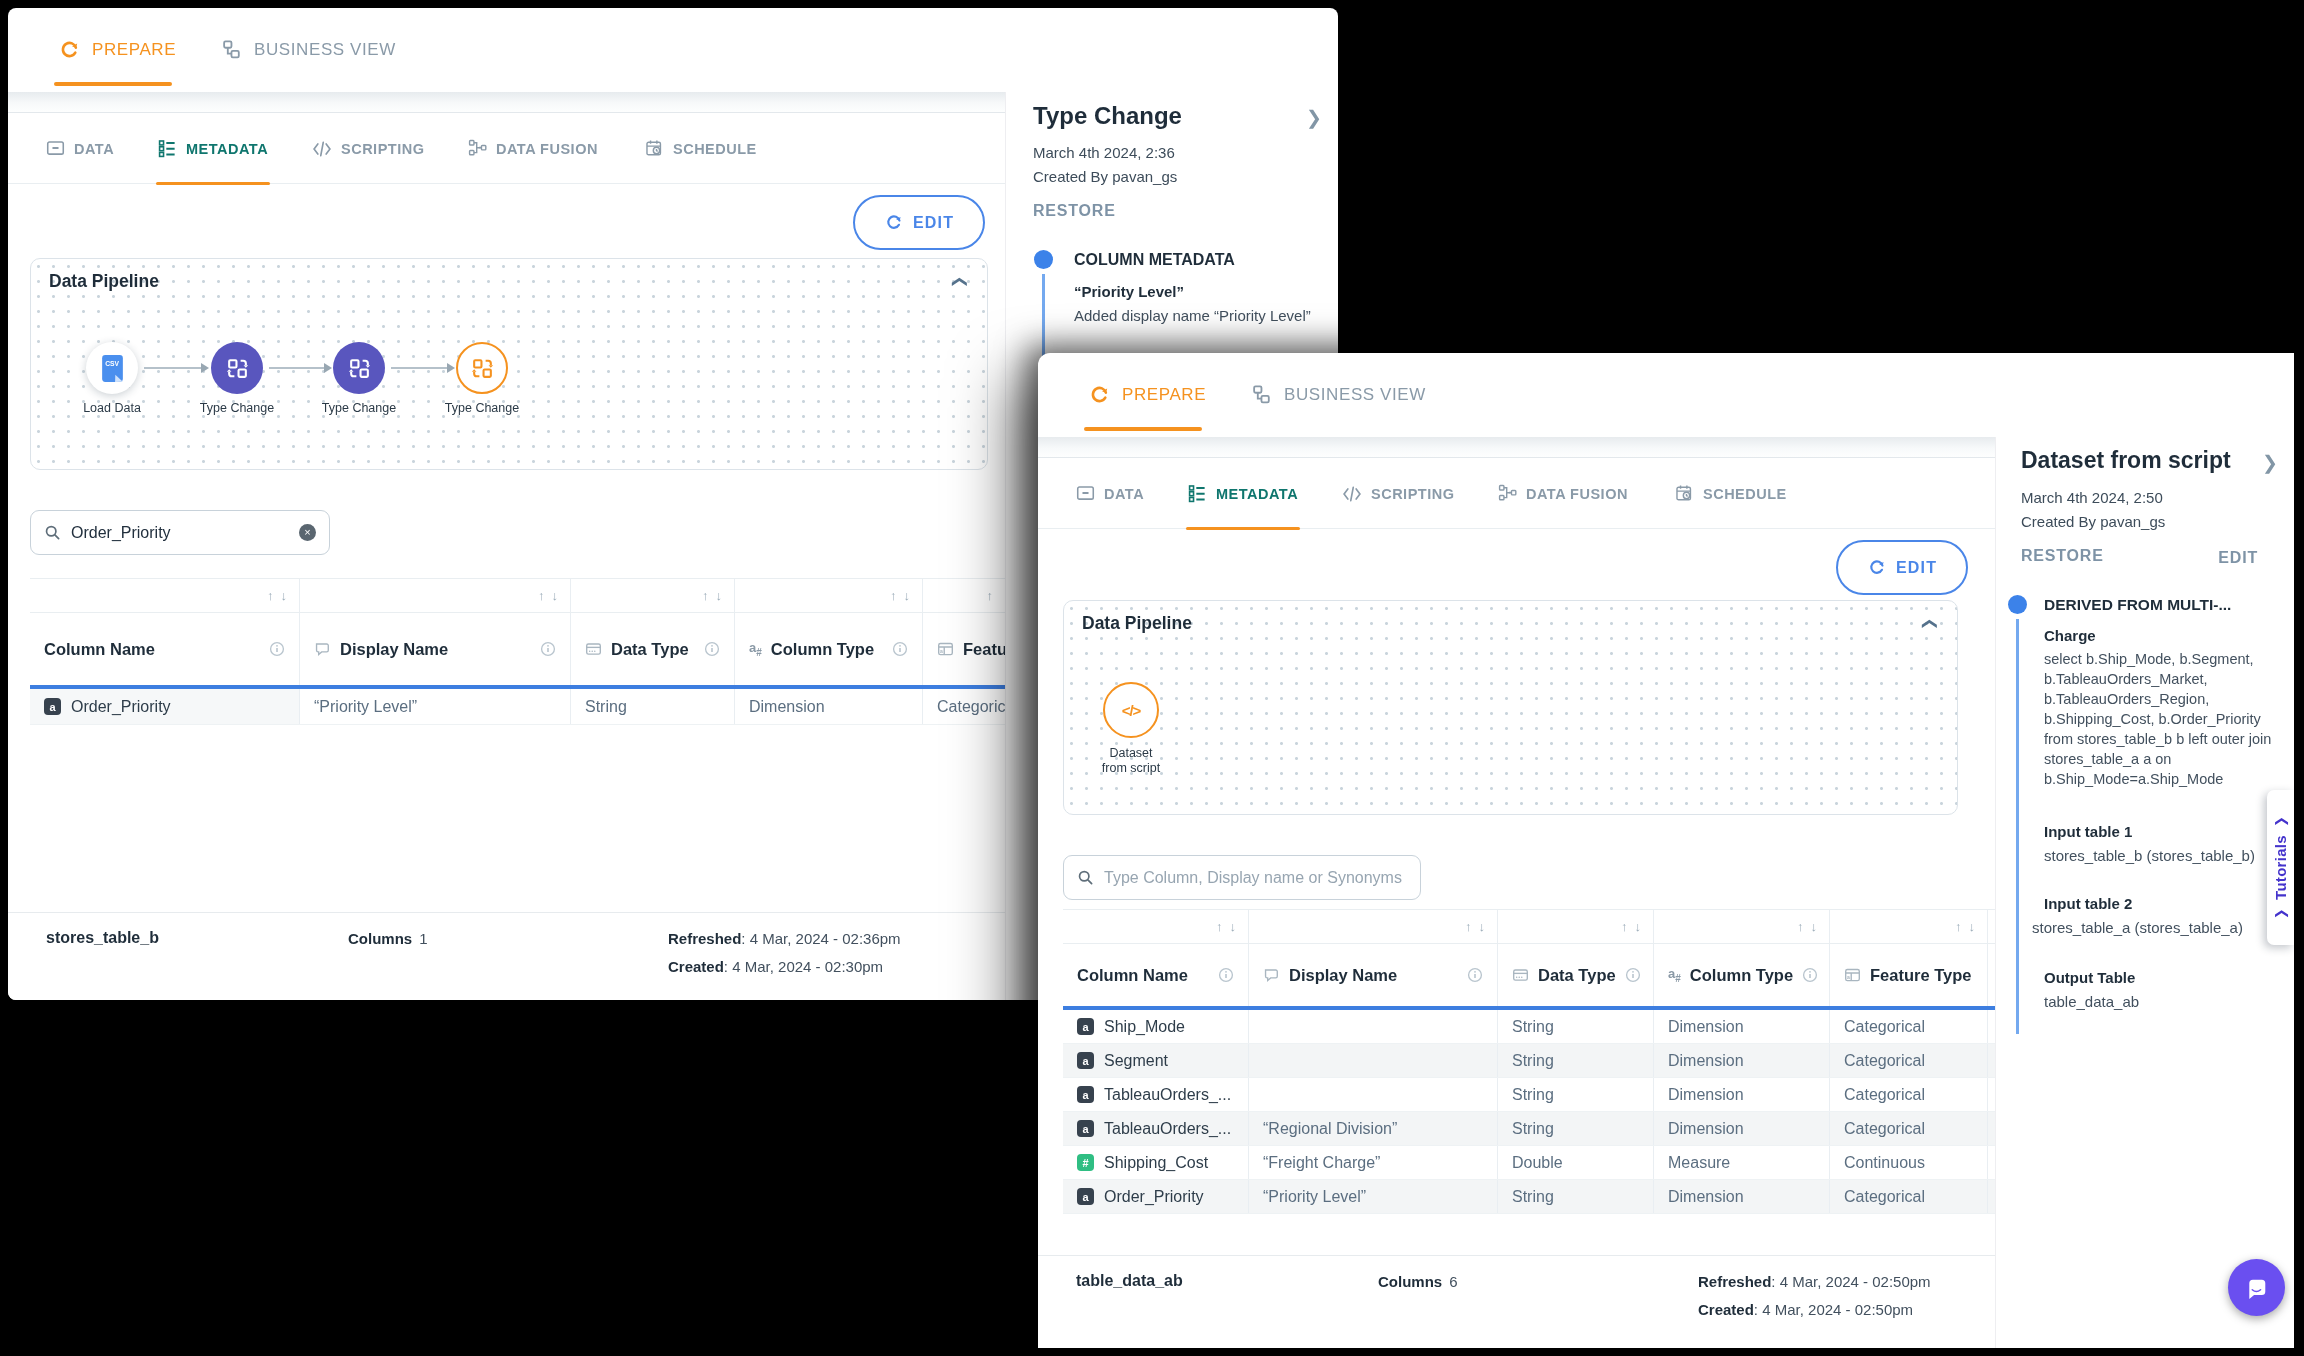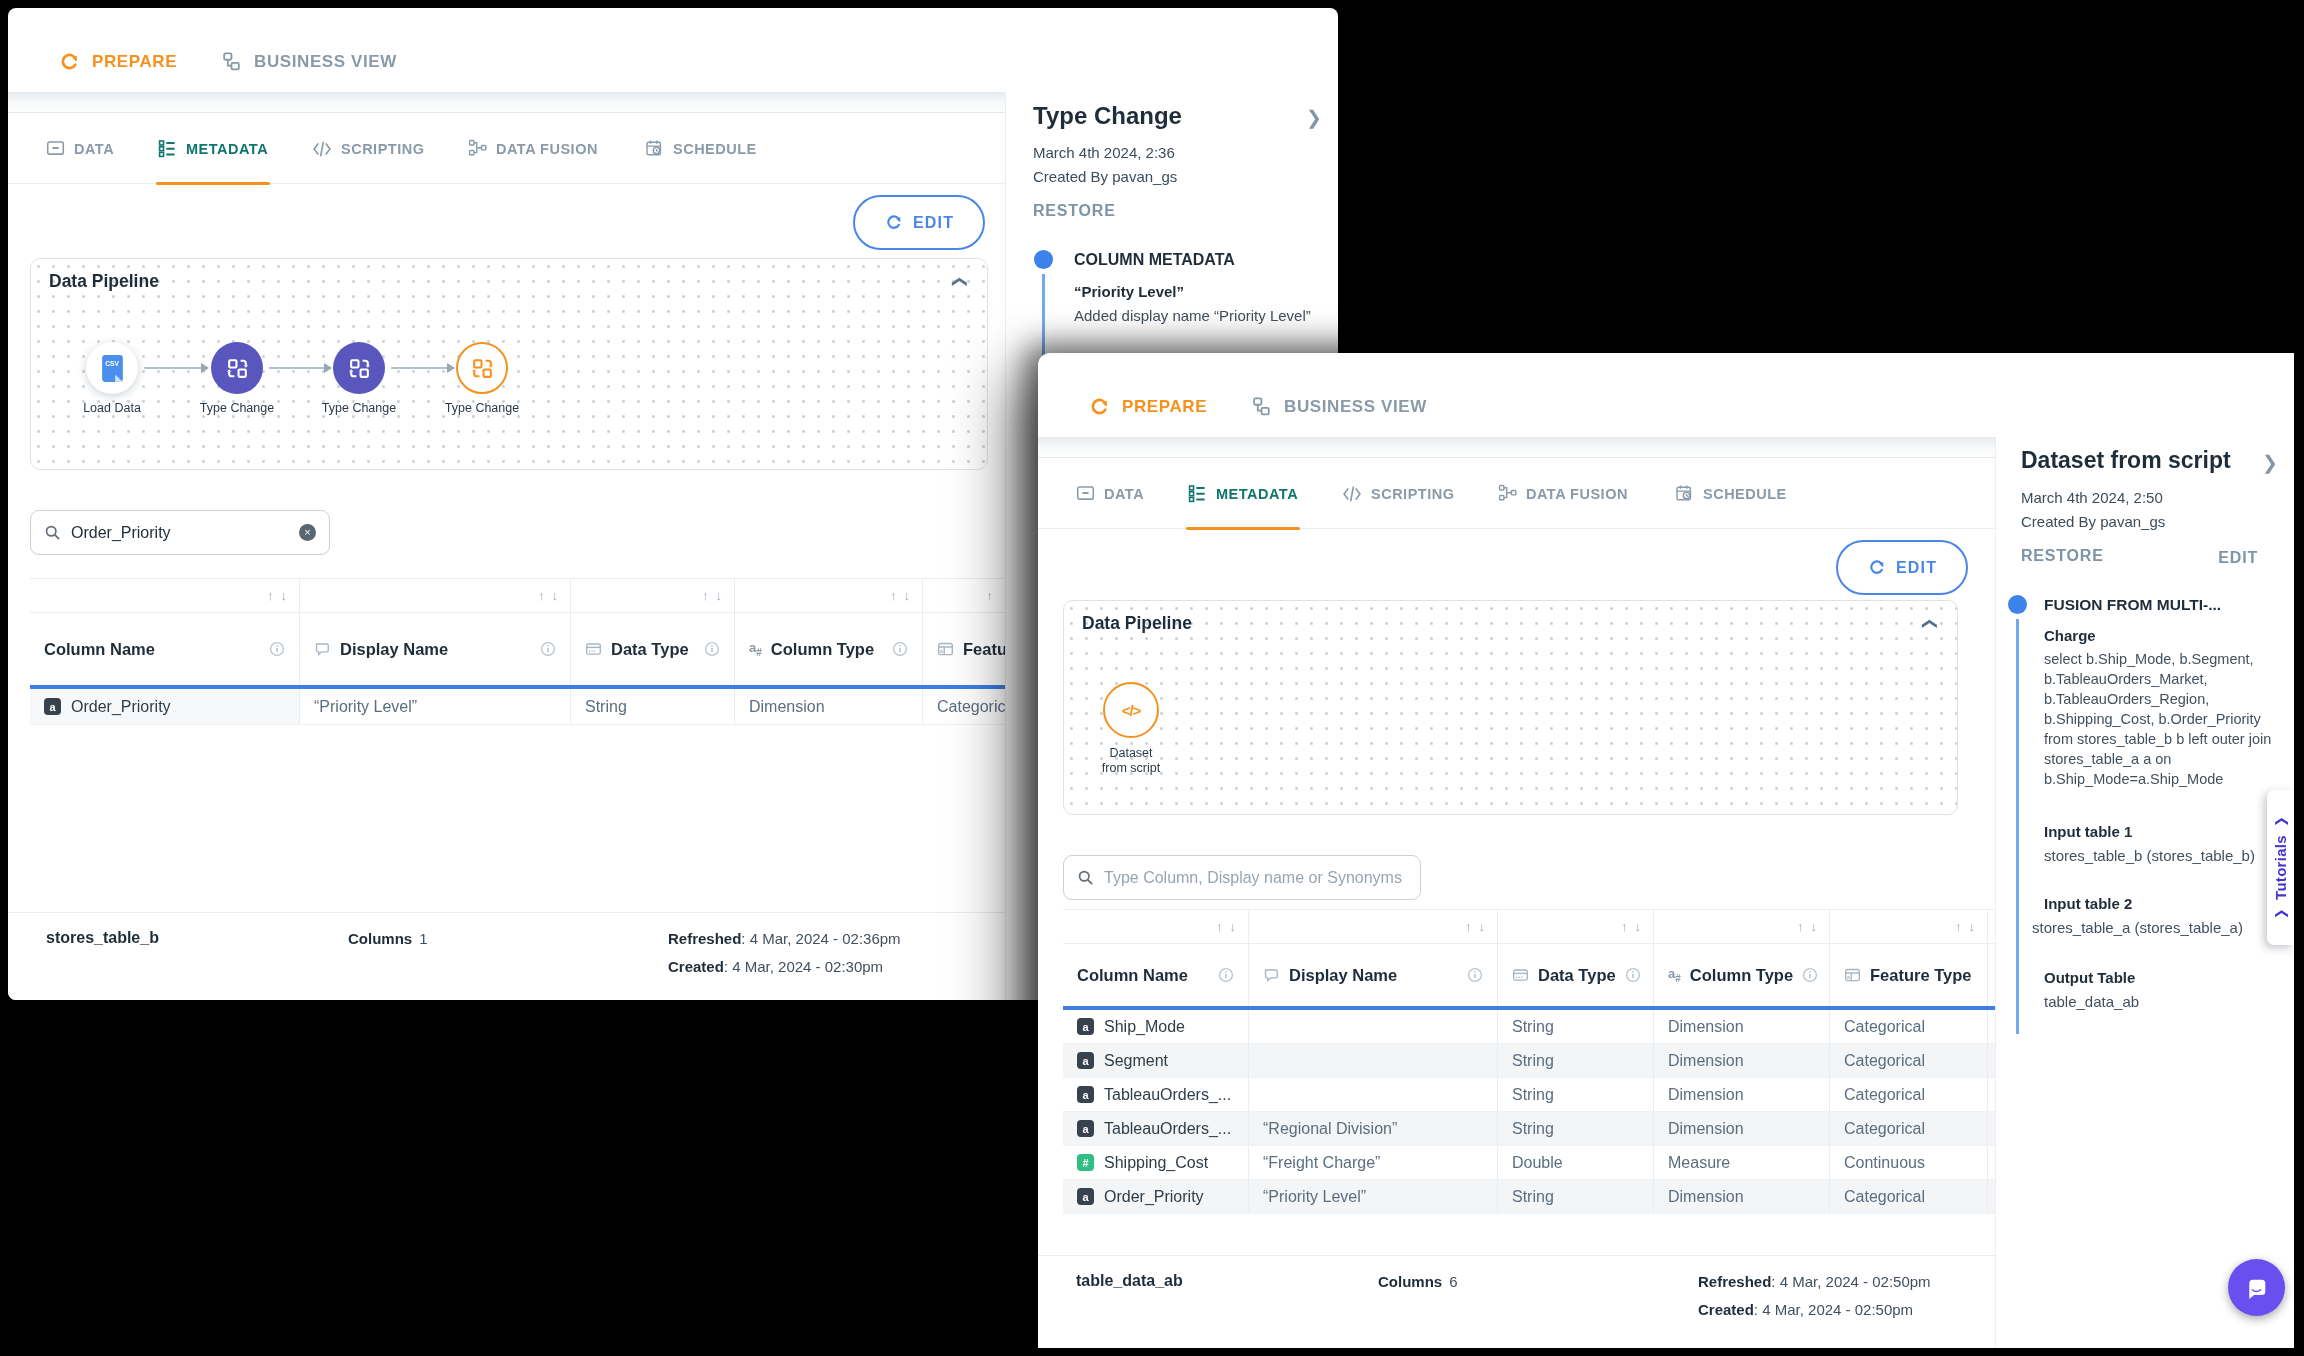--- a/index.html
+++ b/index.html
@@ -5,22 +5,22 @@
   *{margin:0;padding:0;box-sizing:border-box}
   html,body{background:#000}
   #canvas{position:relative;width:2304px;height:1356px;background:#000;overflow:hidden;
           font-family:"Liberation Sans",sans-serif;color:#22303e}
   .win{position:absolute;background:#fff;overflow:hidden}
   #win1{left:8px;top:8px;width:1330px;height:992px;border-radius:8px}
   #win2{left:1038px;top:353px;width:1256px;height:995px;border-radius:12px 0 0 0;
         box-shadow:-12px -8px 30px rgba(0,0,0,.55),-28px 22px 60px rgba(0,0,0,.5)}
 
   
-  .nav-tab{position:absolute;top:12px;height:84px;display:flex;align-items:center;gap:12px;
-           font-size:17px;font-weight:bold;letter-spacing:.6px;color:#8a9aa8;cursor:pointer}
+  .nav-tab{position:absolute;top:0;height:84px;display:flex;align-items:center;gap:12px;
+           font-size:17px;font-weight:normal;letter-spacing:.6px;color:#8a9aa8;cursor:pointer}
   .nav-tab.active{color:#f5921f}
   .nav-prepare{left:50px}.nav-bview{left:212px}
   .nav-underline{position:absolute;left:-4px;bottom:6px;width:118px;height:4px;border-radius:2px;background:#f5921f}
 
   .band{position:absolute;top:84px;left:0;height:21px;
         background:linear-gradient(#e7ebee 0%,#f7f9fa 55%,#fdfefe 100%);border-bottom:1px solid #e3e8ec}
   #win1 .band{width:997px}#win2 .band{width:957px}
 
   .tabs{position:absolute;top:106px;left:0;height:70px;border-bottom:1px solid #e9eef1}
   #win1 .tabs{width:997px}#win2 .tabs{width:957px}
@@ -702,21 +702,21 @@
 
     <aside class="panel">
       <div class="p-title">Dataset from script</div>
       <div class="p-chevron">❯</div>
       <div class="p-date">March 4th 2024, 2:50</div>
       <div class="p-created">Created By  pavan_gs</div>
       <div class="p-restore">RESTORE</div>
       <div class="p-edit">EDIT</div>
       <span class="tl-dot"></span>
       <span class="tl-line"></span>
-      <div class="p-item bold ev-title">FUSION FROM MULTI-...</div>
+      <div class="p-item bold ev-title">DERIVED FROM MULTI-...</div>
       <div class="p-item bold q-label">Charge</div>
       <div class="p-item q-text">select b.Ship_Mode, b.Segment, b.TableauOrders_Market, b.TableauOrders_Region, b.Shipping_Cost, b.Order_Priority from stores_table_b b left outer join stores_table_a a on b.Ship_Mode=a.Ship_Mode</div>
       <div class="p-item bold in1-label">Input table 1</div>
       <div class="p-item in1-val">stores_table_b (stores_table_b)</div>
       <div class="p-item bold in2-label">Input table 2</div>
       <div class="p-item in2-val">stores_table_a (stores_table_a)</div>
       <div class="p-item bold out-label">Output Table</div>
       <div class="p-item out-val">table_data_ab</div>
     </aside>
 

